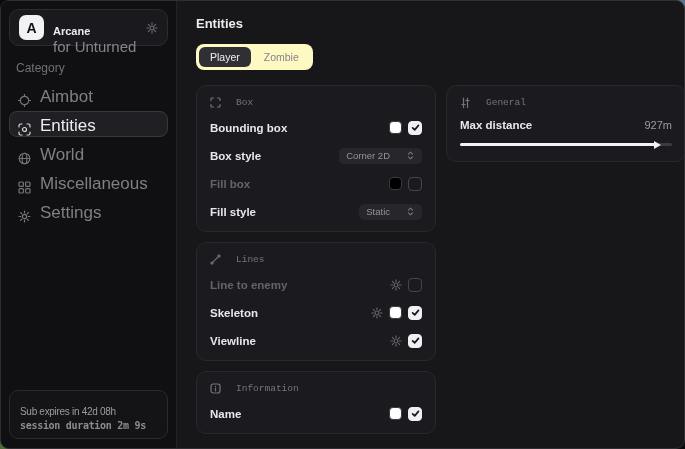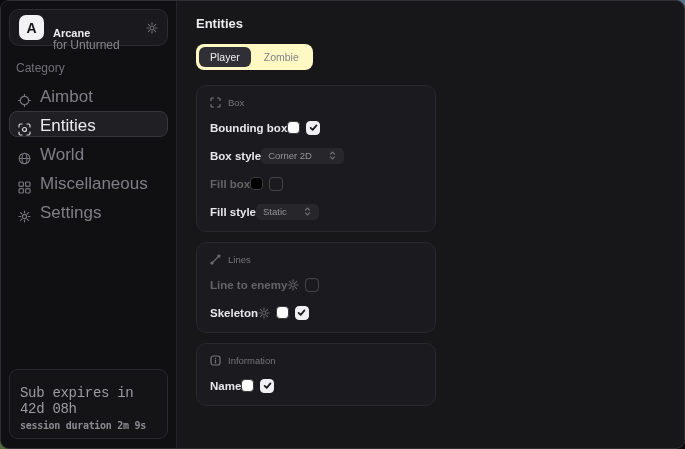--- a/index.html
+++ b/index.html
@@ -23,56 +23,56 @@
   .logo-card {
     display:flex; align-items:center; gap:9px; height:37px;
     background:#1a1a1e; border:1px solid #2c2c31; border-radius:10px; padding:5px 9px;
   }
   .logo-badge {
     width:25px; height:25px; border-radius:7px; background:#f2f2f4; color:#111;
     font-weight:bold; font-size:14px; display:flex; align-items:center; justify-content:center;
   }
   .logo-text { flex:1; line-height:1.15;margin-top:25px; }
   .logo-title { color:#ececef; font-size:11px; font-weight:bold; }
-  .logo-sub { color:#85858c; font-size:12px; }
+  .logo-sub { color:#85858c; font-size:15px; }
   .icon { display:inline-flex; align-items:center; justify-content:center; color:#74747b; }
   .category-label { color:#6f6f76; font-size:12px; margin:15px 0 7px 7px; }
   .nav-item {
     display:flex; align-items:flex-end; gap:9px; height:26px; padding:0 8px;
     margin-bottom:3px; border-radius:8px; border:1px solid transparent;
     color:#7f7f86; font-size:17px; cursor:pointer;
   }
   .nav-item.selected { background:#1f1f24; border-color:#37373d; color:#ececef; }
   .nav-item.selected .icon { color:#d8d8dc; }
   .sidebar-footer {
     position:absolute; left:8px; right:8px; bottom:9px;
     background:#141417; border:1px solid #2a2a2f; border-radius:9px; padding:7px 10px;
   }
-  .footer-line1 { font-family:Liberation Mono, monospace; font-size:14px; color:#9b9ba2; letter-spacing:-0.3px;margin-top:8px; }
+  .footer-line1 { font-family:Liberation Sans, sans-serif; font-size:10px; color:#9b9ba2; letter-spacing:-0.3px;margin-top:8px; }
   .footer-line2 { font-family:"DejaVu Sans Mono", monospace; font-size:10px; font-weight:bold; color:#8b8b92; margin-top:3px; letter-spacing:-0.3px; }
   
   .main { flex:1; padding:15px 19px; }
   .page-title { color:#ececef; font-size:13px; font-weight:bold; }
   .tabs {
     display:inline-flex; gap:2px; margin-top:13px; background:#fef9c3;
     border-radius:8px; padding:3px;
   }
   .tab { font-size:10.5px; color:#85858c; padding:4px 11px; border-radius:6px; cursor:pointer; }
   .tab.selected { background:#2f2f35; color:#f0f0f2; }
   .content { display:flex; gap:10px; margin-top:15px; align-items:flex-start; }
   .col { display:flex; flex-direction:column; gap:10px; width:240px; }
   .card {
     background:#1b1b1f; border:1px solid #28282d; border-radius:10px;
     padding:11px 13px; width:240px;
   }
   .card-header {
-    display:flex; align-items:center; gap:7px;
-    font-family:Liberation Sans, sans-serif; font-size:9.5px; color:#74747b;
-  }
-  .row { display:flex; align-items:center; margin-top:11px; height:17px; }
+    display:flex; align-items:center; gap:15px;
+    font-family:Liberation Mono, monospace; font-size:9.5px; color:#74747b;
+  }
+  .row { display:flex; align-items:center; justify-content:space-between; margin-top:11px; height:17px; }
   .row-label { font-size:11.5px; font-weight:bold; color:#e8e8eb; }
   .row-label.dim { color:#63636a; }
   .controls { display:flex; align-items:center; gap:6px; }
   .swatch { width:13px; height:13px; border-radius:4px; border:1px solid #3a3a40; cursor:pointer; }
   .checkbox {
     width:14px; height:14px; border-radius:4px; border:1.5px solid #45454c;
     display:flex; align-items:center; justify-content:center; cursor:pointer; background:transparent;
   }
   .checkbox.checked { background:#f0f0f2; border-color:#f0f0f2; }
   .dropdown {
@@ -275,20 +275,36 @@
               </span>
               <span class="swatch" style="background-color: rgb(255, 255, 255);"></span>
               <span class="checkbox checked">
                 <svg width="9" height="9" viewBox="0 0 10 10" fill="none" stroke="#1a1a1d" stroke-width="1.9" stroke-linecap="round" stroke-linejoin="round">
                     <polyline points="1.8,5.4 4.1,7.6 8.3,2.6"></polyline>
                   </svg>
               </span>
             </span>
           </div>
 
+          <div class="row">
+            <span class="row-label">Viewline</span>
+            <span class="controls">
+              <span class="icon gear-btn">
+                <svg width="12" height="12" viewBox="0 0 13 13" fill="none" stroke="currentColor" stroke-width="1.2" stroke-linecap="round">
+                    <circle cx="6.5" cy="6.5" r="2.1"></circle>
+                    <path d="M6.5 1v1.8M6.5 10.2V12M1 6.5h1.8M10.2 6.5H12M2.6 2.6l1.3 1.3M9.1 9.1l1.3 1.3M10.4 2.6L9.1 3.9M3.9 9.1L2.6 10.4"></path>
+                  </svg>
+              </span>
+              <span class="checkbox checked">
+                <svg width="9" height="9" viewBox="0 0 10 10" fill="none" stroke="#1a1a1d" stroke-width="1.9" stroke-linecap="round" stroke-linejoin="round">
+                    <polyline points="1.8,5.4 4.1,7.6 8.3,2.6"></polyline>
+                  </svg>
+              </span>
+            </span>
+          </div>
         </div>
 
         <div class="card">
           <div class="card-header">
             <span class="icon">
               <svg width="11" height="11" viewBox="0 0 11 11" fill="none" stroke="currentColor" stroke-width="1.2" stroke-linecap="round">
                   <rect x="1" y="1" width="9" height="9" rx="2.2"></rect>
                   <path d="M5.5 5.2v2.6M5.5 3.4v.01"></path>
                 </svg>
             </span>
@@ -303,15 +319,37 @@
                 <svg width="9" height="9" viewBox="0 0 10 10" fill="none" stroke="#1a1a1d" stroke-width="1.9" stroke-linecap="round" stroke-linejoin="round">
                     <polyline points="1.8,5.4 4.1,7.6 8.3,2.6"></polyline>
                   </svg>
               </span>
             </span>
           </div>
 
         </div>
       </div>
 
+      <div class="col">
+
+        <div class="card">
+          <div class="card-header">
+            <span class="icon">
+              <svg width="11" height="11" viewBox="0 0 11 11" fill="none" stroke="currentColor" stroke-width="1.2" stroke-linecap="round">
+                  <path d="M3.5 1v10M7.5 1v10M1.8 7.5h3.4M5.8 3.5h3.4"></path>
+                </svg>
+            </span>
+            <span>General</span>
+          </div>
+
+          <div class="gen-row">
+            <span class="row-label">Max distance</span>
+            <span class="gen-value">927m</span>
+          </div>
+
+          <div class="slider">
+            <div class="slider-fill" style="width: 92%;"></div>
+          </div>
+        </div>
+      </div>
     </div>
   </div>
 </div>
 
 </body></html>

